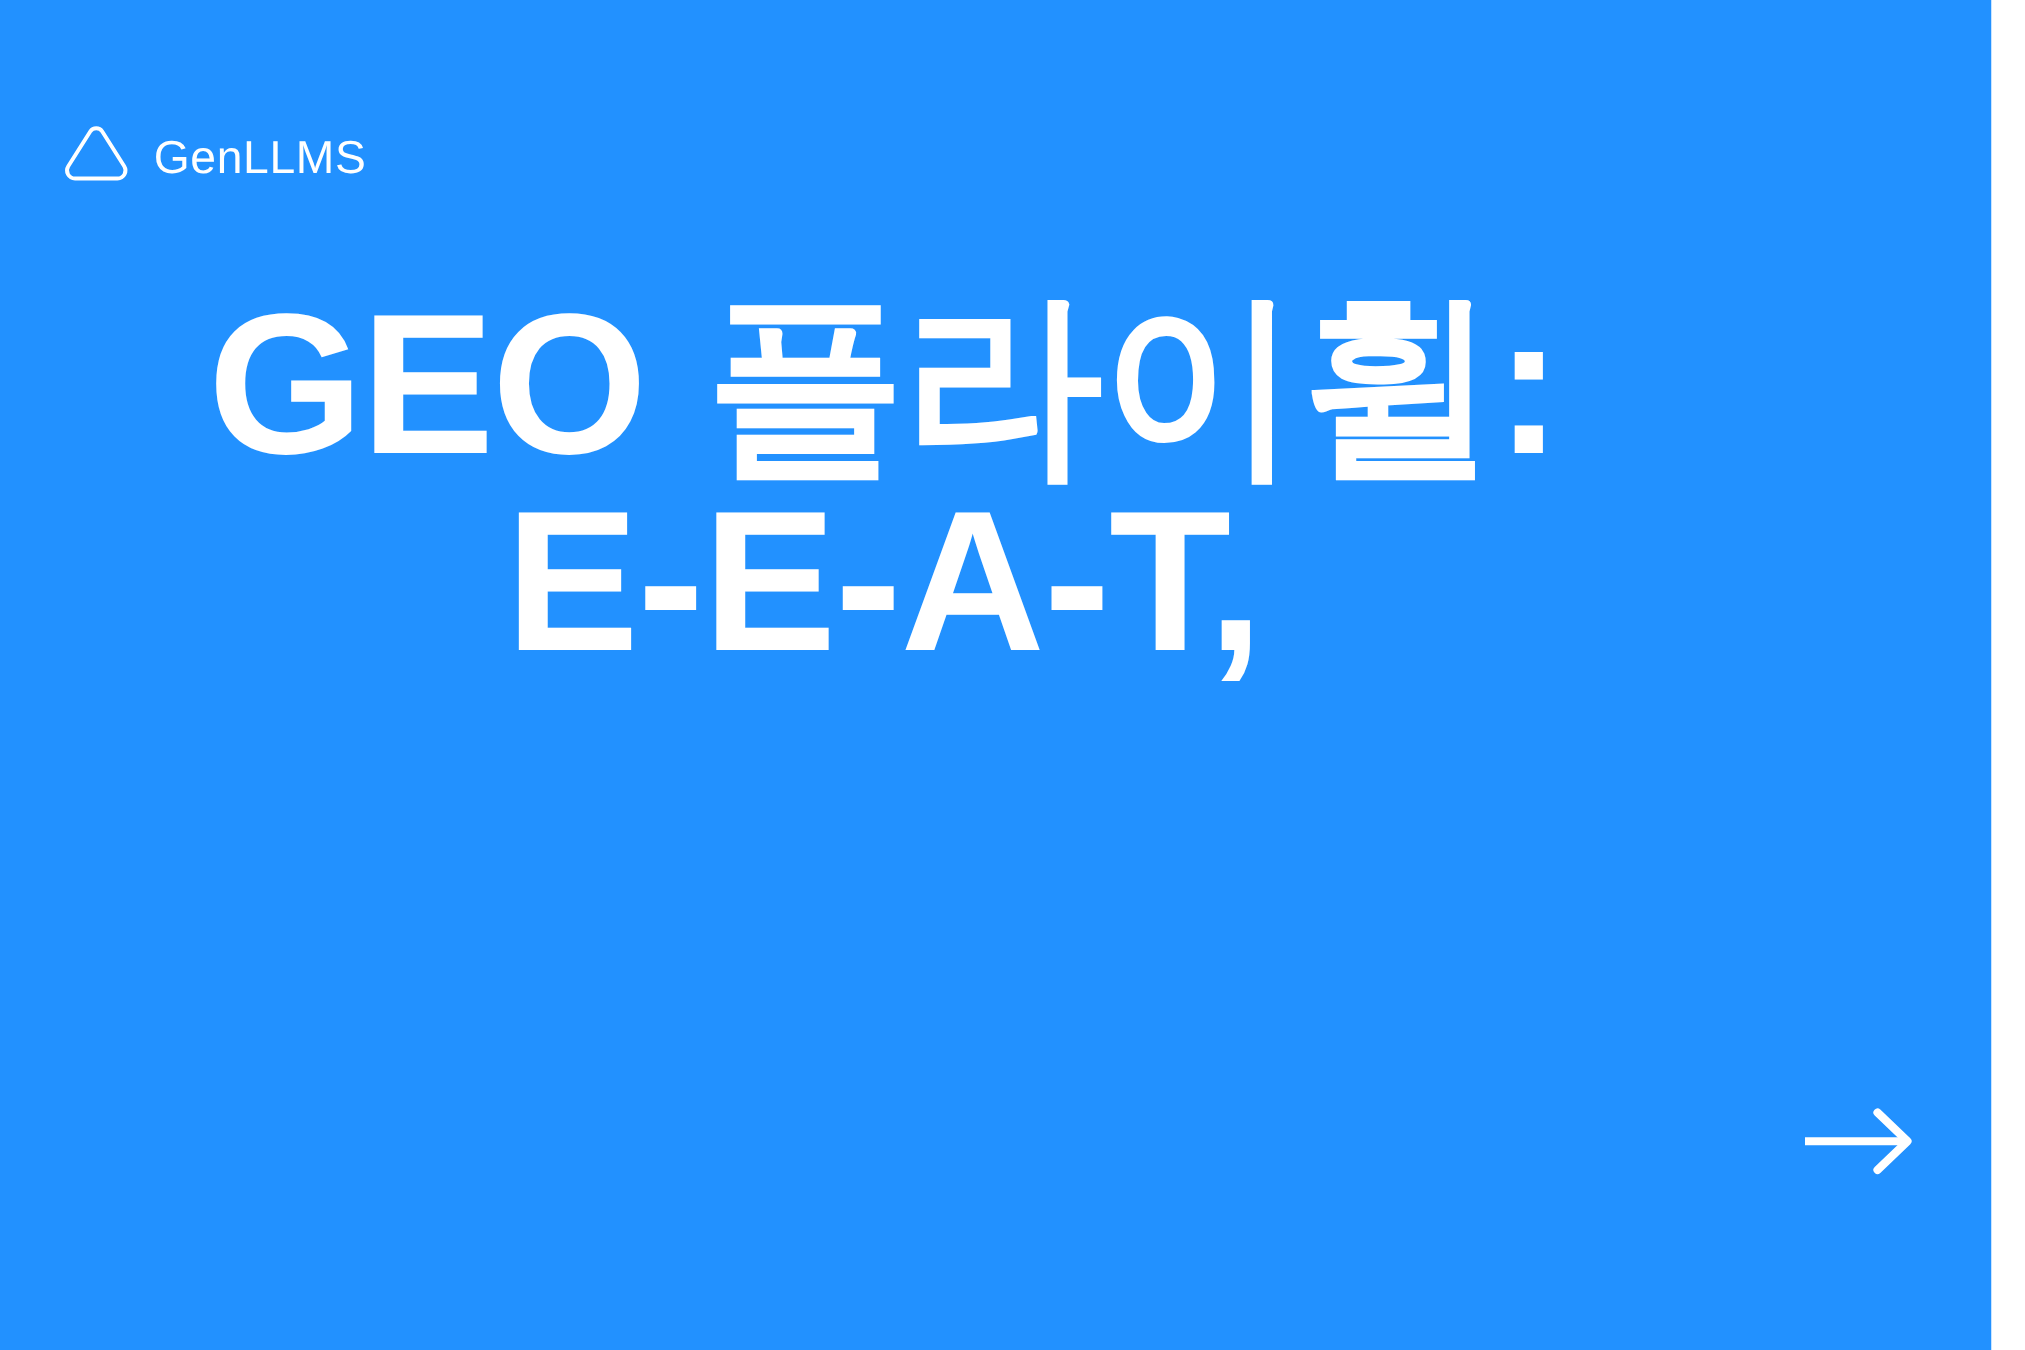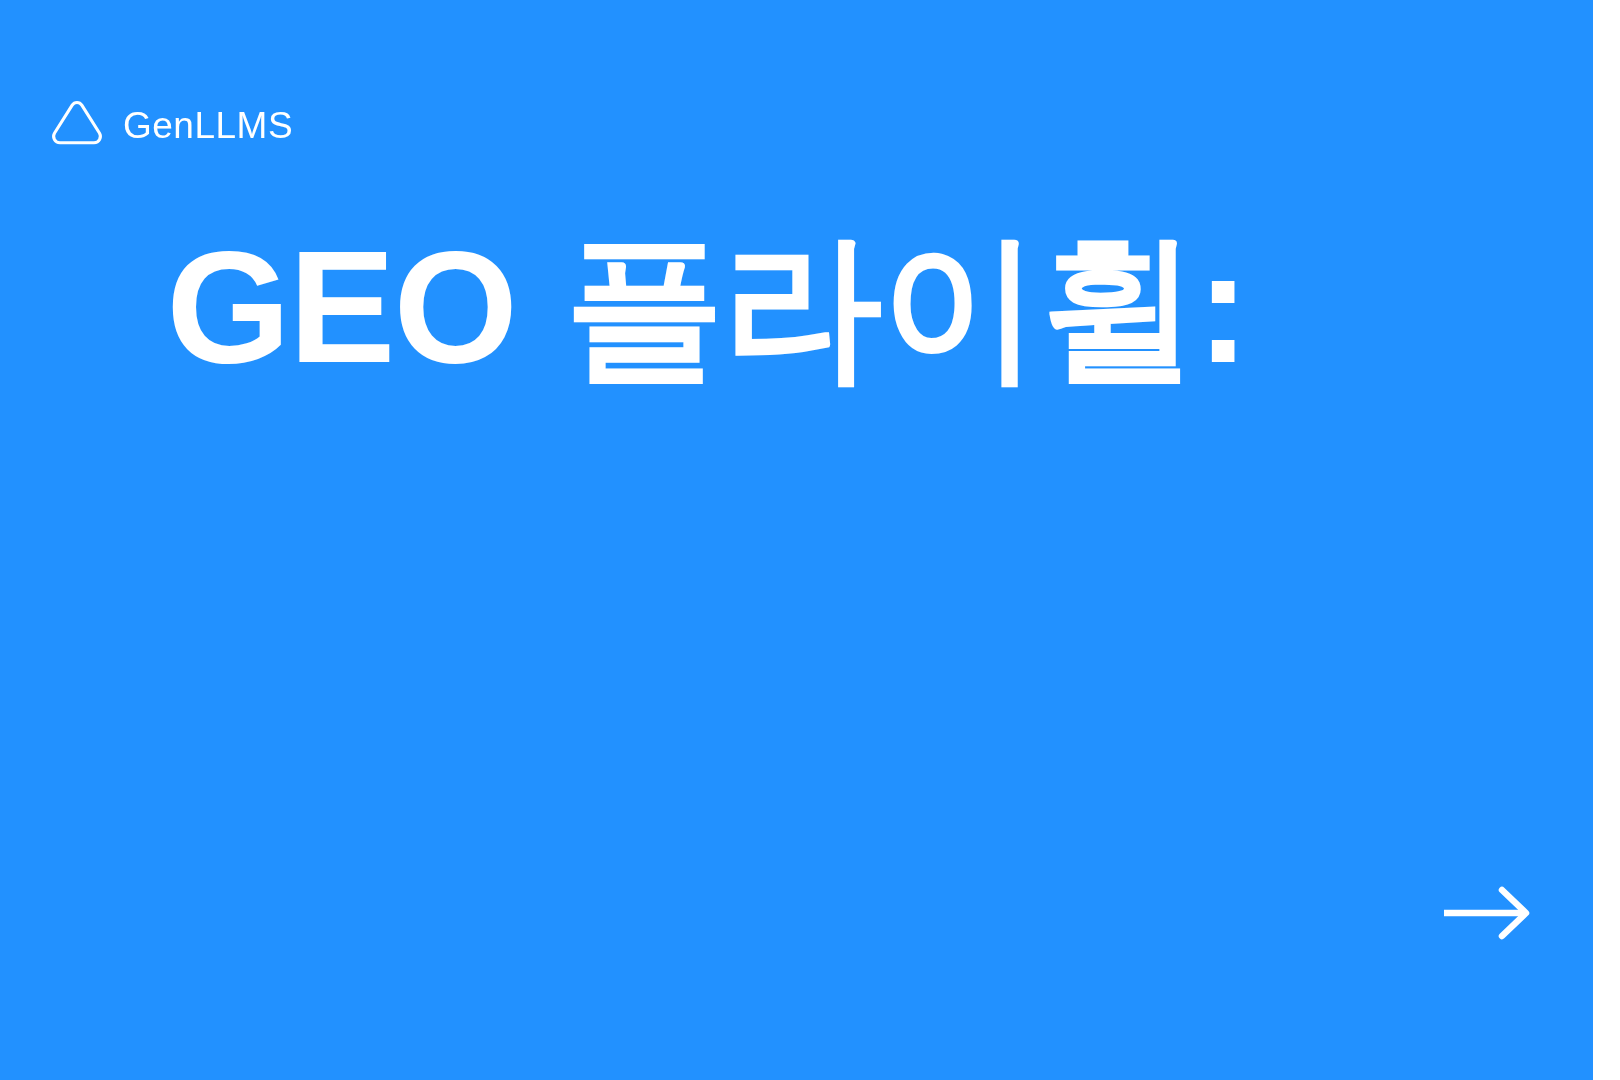--- a/index.html
+++ b/index.html
@@ -96,20 +96,21 @@
     <span class="brand-mark">
       <svg viewBox="0 0 56 50" width="56" height="50" aria-hidden="true">
         <path d="M23.2 6.2 L5.6 34.0 a6.4 6.4 0 0 0 5.4 9.8 h34.0 a6.4 6.4 0 0 0 5.4 -9.8 L32.8 6.2 a5.7 5.7 0 0 0 -9.6 0 Z" fill="none" stroke="#ffffff" stroke-width="3.1" stroke-linejoin="round" stroke-linecap="round"></path>
       </svg>
     </span>
     <span class="brand-name">GenLLMS</span>
   </div>
 
   <h1 class="headline">
     <span class="hl-line line-1">GEO 플라이휠:</span>
+    <span class="hl-line line-2">E-E-A-T,</span>
   </h1>
 
   <button class="next-arrow" aria-label="다음">
     <span>
       <svg viewBox="0 0 100 58" width="100" height="58" aria-hidden="true">
         <path d="M6 29 H88" fill="none" stroke="#ffffff" stroke-width="6.5" stroke-linecap="butt"></path>
         <path d="M64 6 L88 29 L64 52" fill="none" stroke="#ffffff" stroke-width="6.5" stroke-linecap="round" stroke-linejoin="round"></path>
       </svg>
     </span>
   </button>

